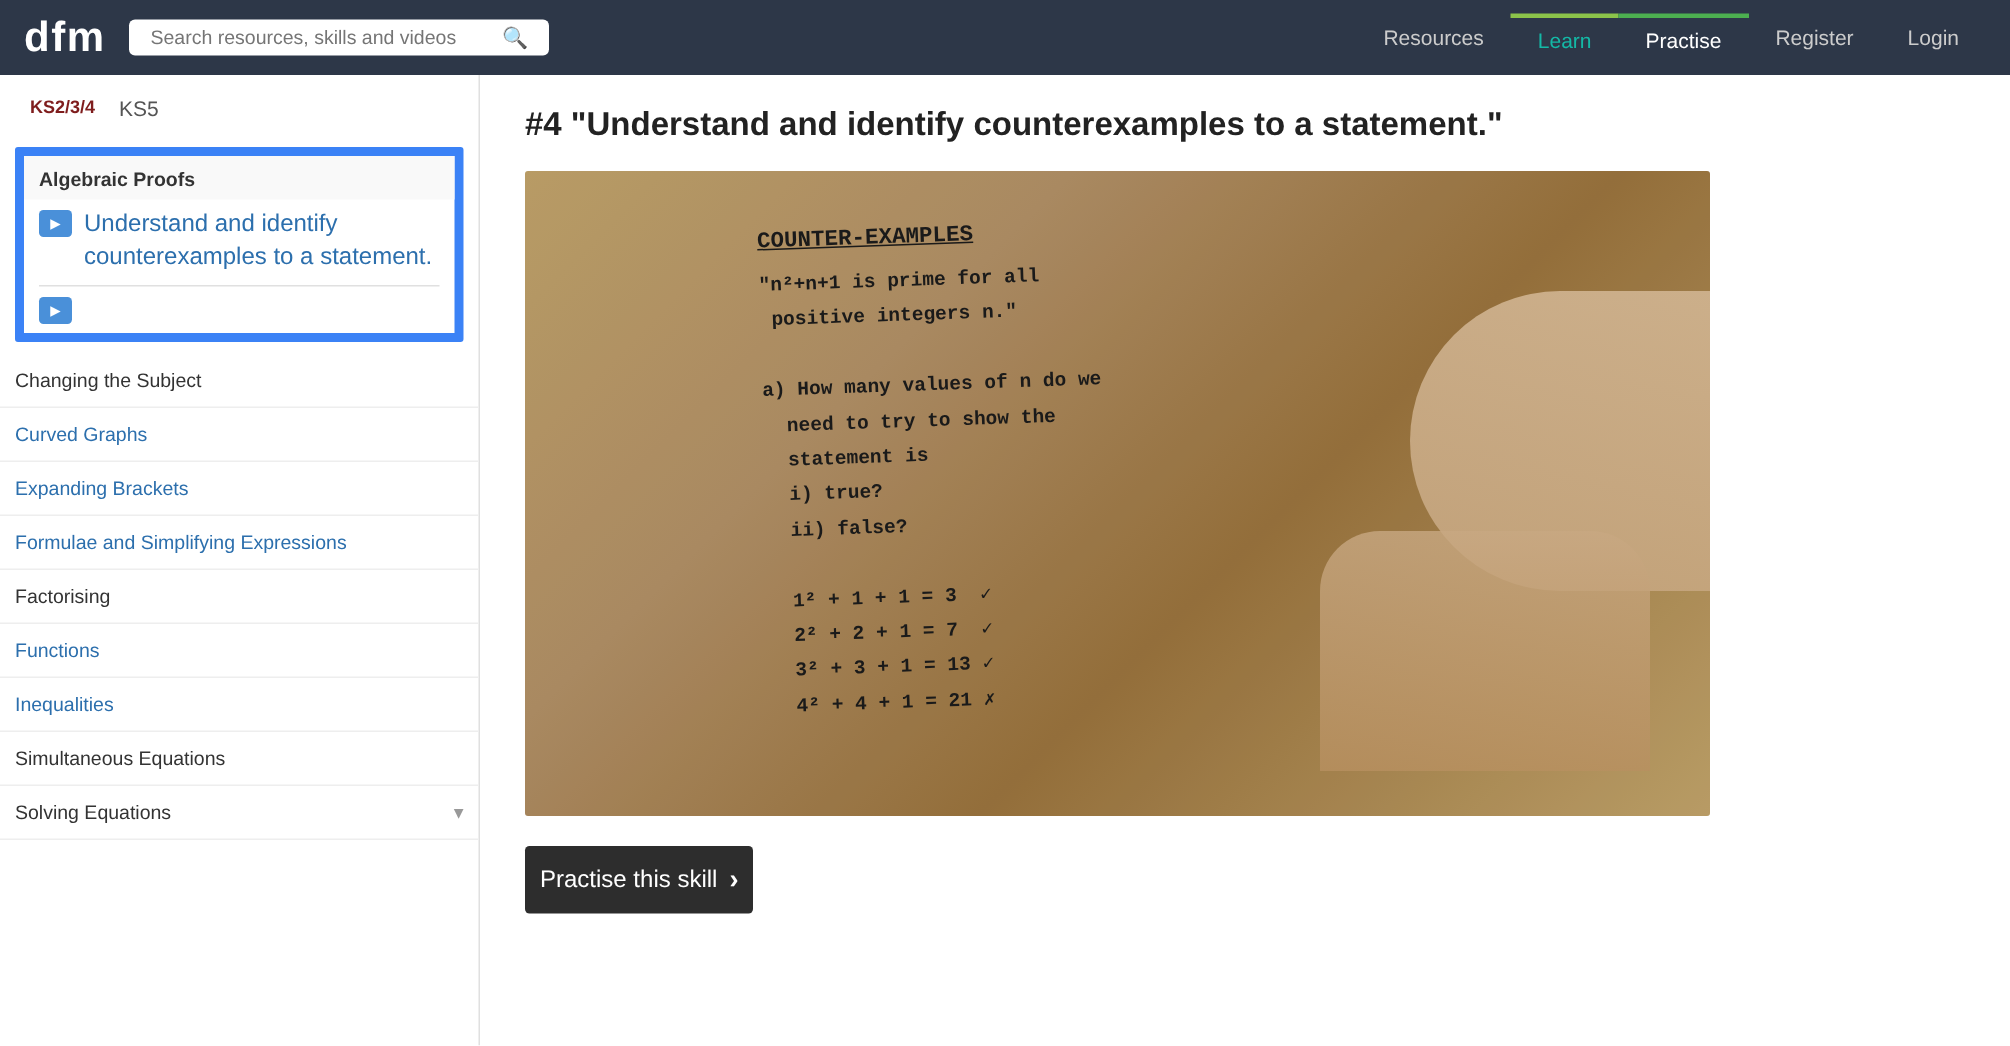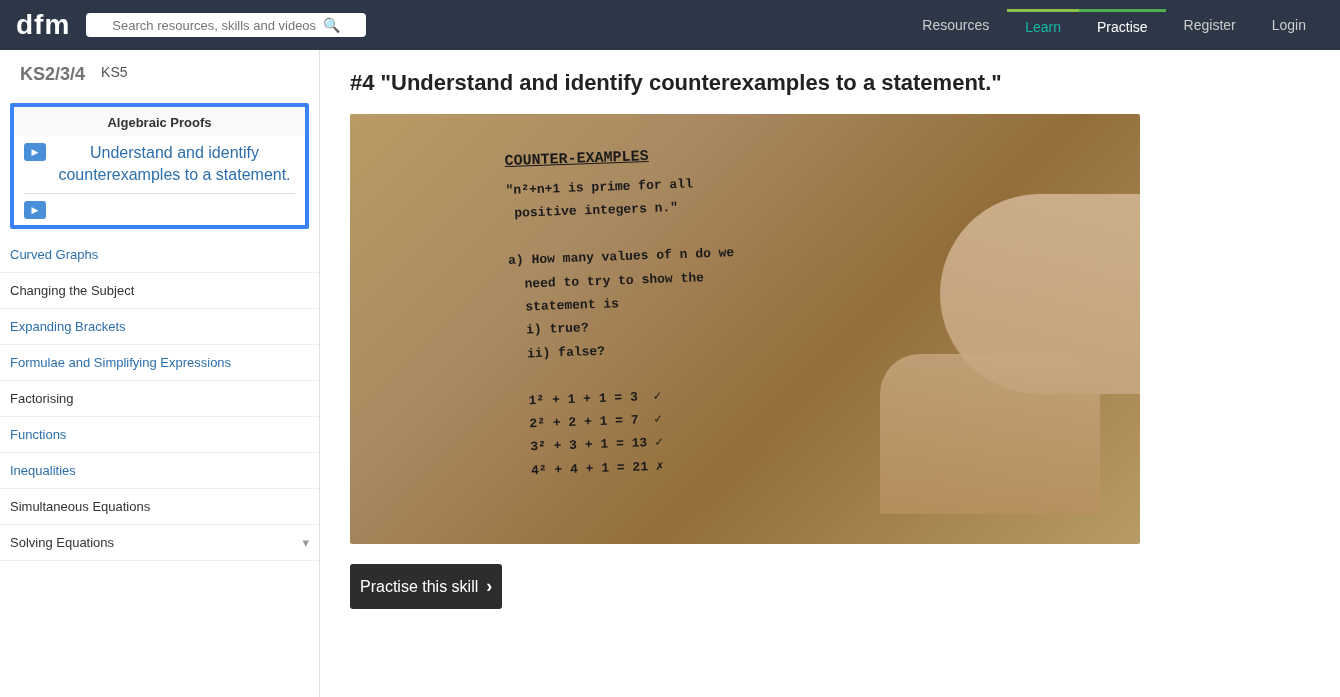--- a/index.html
+++ b/index.html
@@ -16,24 +16,24 @@
     }
     .navbar-logo {
       color: #fff;
       font-size: 28px;
       font-weight: bold;
       margin-right: 16px;
       letter-spacing: 1px;
     }
     .navbar-search {
       display: flex;
-      align-items: center;
+      align-items: flex-start;
       background: #fff;
       border-radius: 4px;
-      padding: 4px 26px;
+      padding: 4px 14px;
       width: 280px;
     }
     .navbar-search input {
       border: none;
       outline: none;
       font-size: 13px;
       width: 240px;
       color: #555;
     }
     .navbar-search .search-icon {
@@ -64,22 +64,22 @@
       border-top: 3px solid #4caf50;
     }
 
     
     .breadcrumb {
       padding: 14px 20px 10px 20px;
       display: flex;
       gap: 16px;
     }
     .breadcrumb a {
-      color: #737373;
-      font-size: 18px;
+      color: #7f1d1d;
+      font-size: 12px;
       text-decoration: none;
       font-weight: 600;
     }
     .breadcrumb span {
       color: #555;
       font-size: 14px;
     }
 
     
     .main-layout {
@@ -88,24 +88,23 @@
     }
 
     
     .sidebar {
       width: 320px;
       min-width: 320px;
       border-right: 1px solid #e0e0e0;
       overflow-y: auto;
     }
     .topic-section {
-      border: 4px solid #3b82f6;
+      border: 6px solid #3b82f6;
       margin: 8px 10px;
       border-radius: 2px;
-      text-align: center;
     }
     .topic-section-title {
       font-size: 13px;
       font-weight: 600;
       color: #333;
       padding: 8px 10px 6px 10px;
       background: #f9f9f9;
     }
     .video-item {
       display: flex;
@@ -279,22 +278,22 @@
         <span class="video-item-text">
           Understand and identify counterexamples to a statement.
         </span>
       </div>
       <div class="sidebar-divider"></div>
       <div class="video-item">
         <div class="play-icon"></div>
       </div>
     </div>
 
+    <div class="sidebar-list-item plain">Changing the Subject</div>
     <div class="sidebar-list-item"><a href="#">Curved Graphs</a></div>
-    <div class="sidebar-list-item plain">Changing the Subject</div>
     <div class="sidebar-list-item"><a href="#">Expanding Brackets</a></div>
     <div class="sidebar-list-item"><a href="#">Formulae and Simplifying Expressions</a></div>
     <div class="sidebar-list-item plain">Factorising</div>
     <div class="sidebar-list-item"><a href="#">Functions</a></div>
     <div class="sidebar-list-item"><a href="#">Inequalities</a></div>
     <div class="sidebar-list-item plain">Simultaneous Equations</div>
     <div class="sidebar-list-item plain" style="display:flex;justify-content:space-between;align-items:center;">
       <span>Solving Equations</span>
       <span style="color:#999;">▾</span>
     </div>

